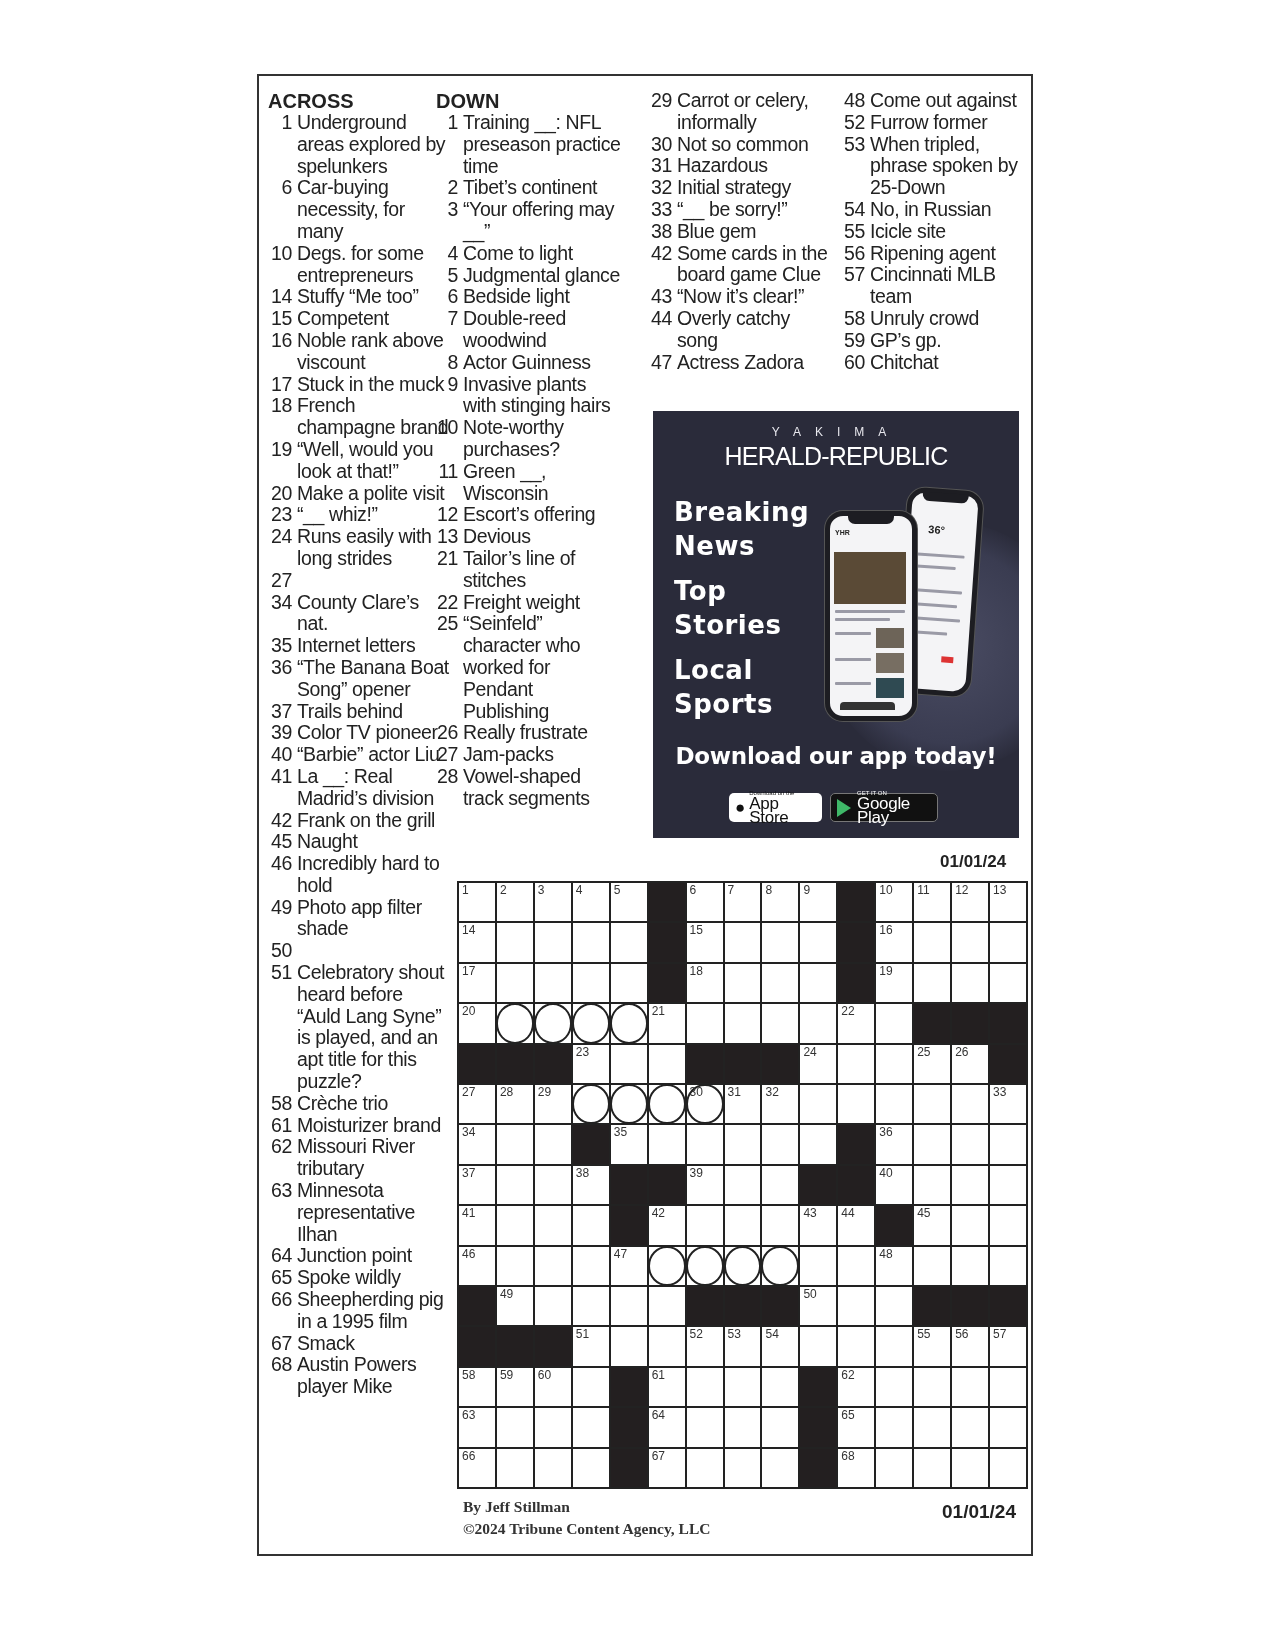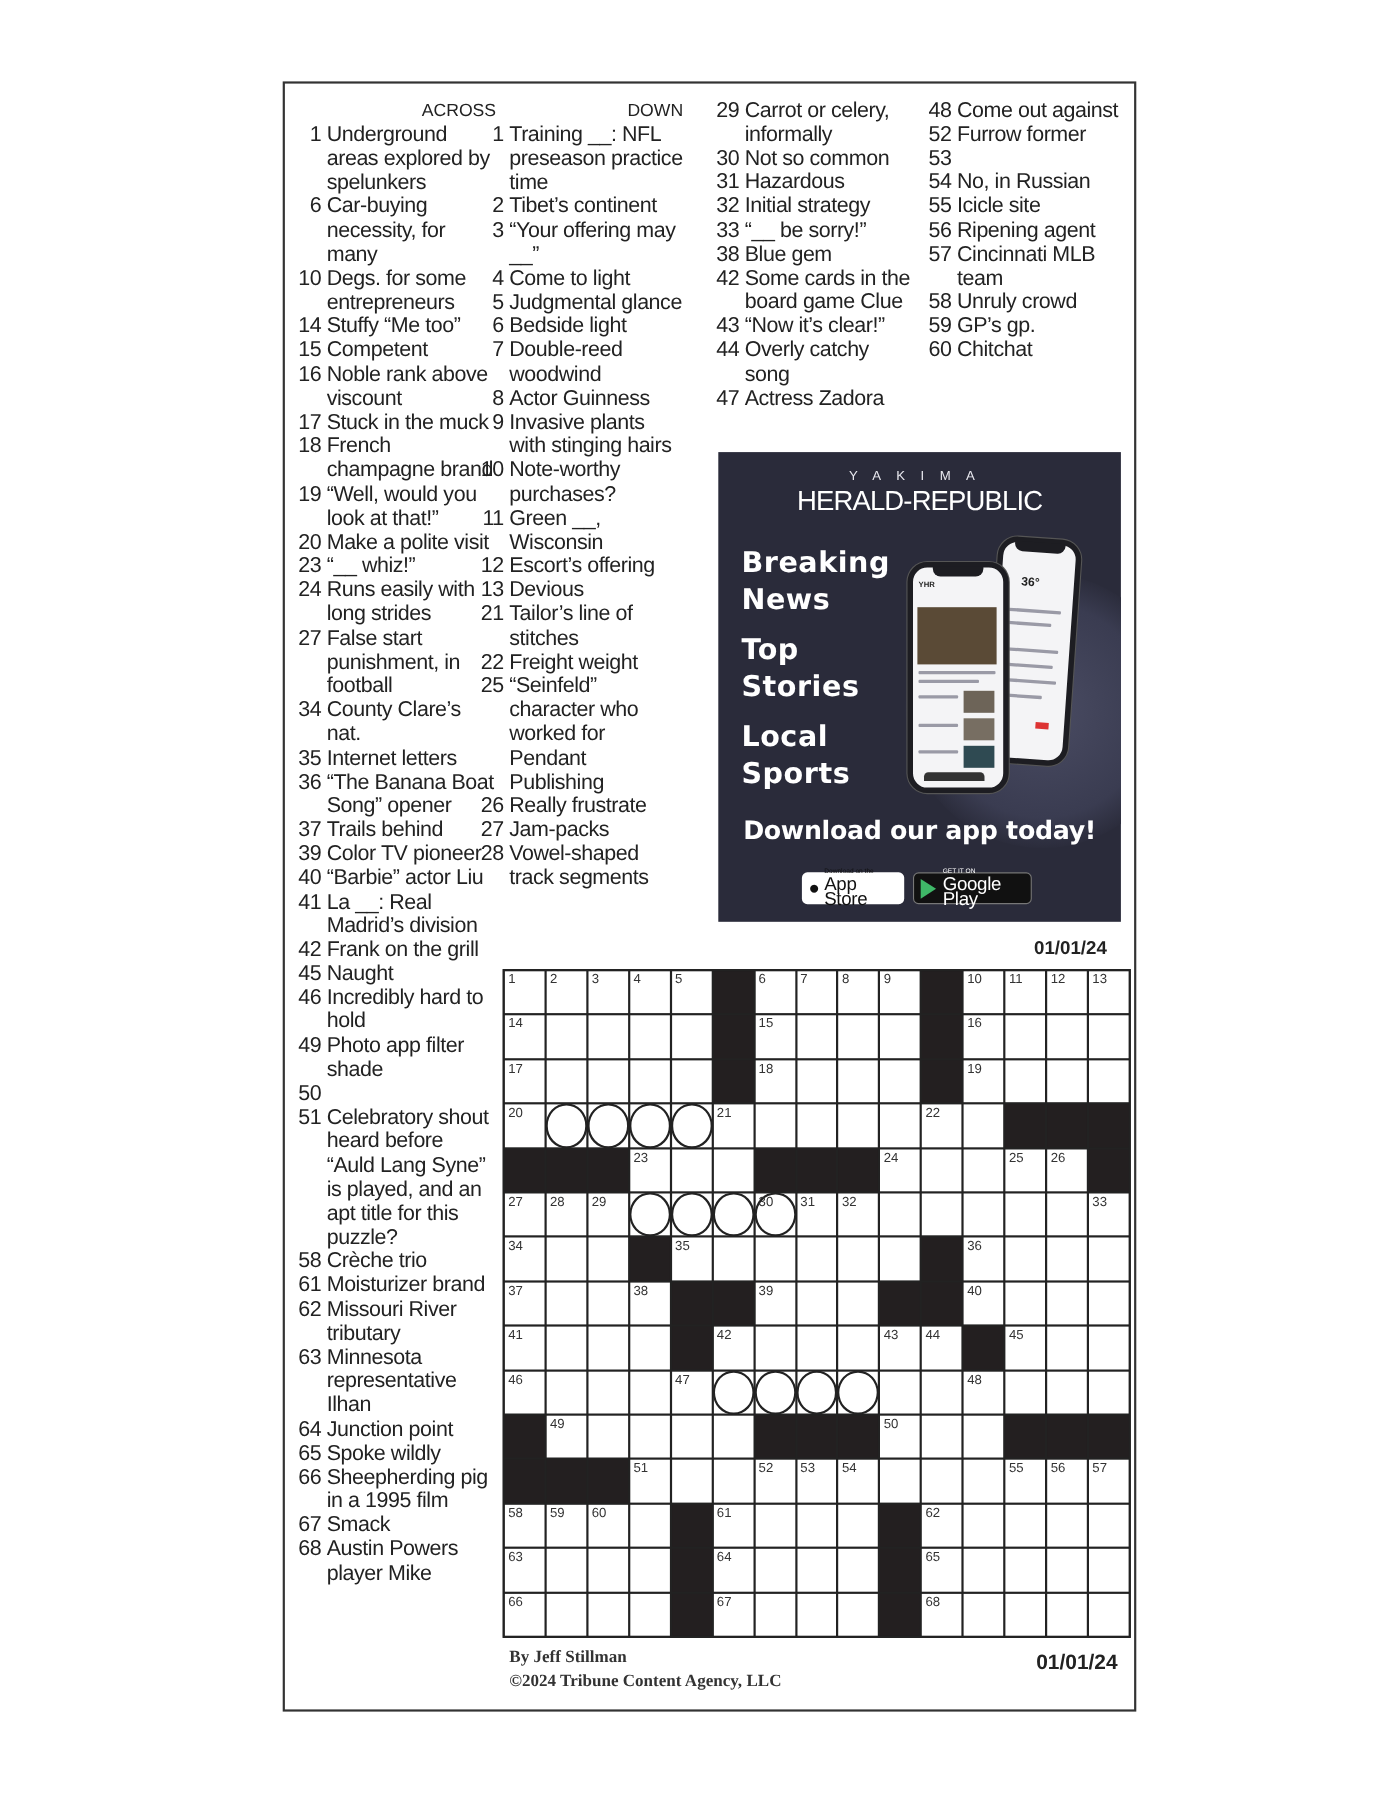--- a/index.html
+++ b/index.html
@@ -1,19 +1,19 @@
 <!DOCTYPE html>
 <html><head>
 <meta charset="utf-8">
 <style>
   html,body{margin:0;padding:0;background:#fff;}
   body{width:1265px;height:1638px;position:relative;font-family:"Liberation Sans",sans-serif;color:#222;}
   .frame{position:absolute;left:257px;top:74px;width:776px;height:1482px;border:2px solid #333;box-sizing:border-box;}
   .col{position:absolute;font-size:19.5px;line-height:21.8px;letter-spacing:-0.4px;}
-  .col h2{margin:0;font-size:16px;font-weight:normal;text-align:right;line-height:22px;letter-spacing:0;}
+  .col h2{margin:0;font-size:20px;font-weight:bold;text-align:left;line-height:22px;letter-spacing:0;}
   .clue{display:flex;}
   .clue .num{flex:0 0 auto;text-align:right;padding-right:5px;}
   .clue .txt{flex:1 1 auto;}
   .ad{position:absolute;left:653px;top:411px;width:366px;height:427px;background:#2a2b3a;color:#fff;overflow:hidden;}
   .ad .yakima{position:absolute;left:0;right:0;top:14px;text-align:center;font-size:12px;letter-spacing:14px;color:#e8e8ee;}
   .ad .brand{position:absolute;left:0;right:0;top:31px;text-align:center;font-size:25px;letter-spacing:-0.8px;font-weight:normal;}
   .ad .feat{position:absolute;left:21px;font-family:"DejaVu Sans",sans-serif;font-weight:bold;font-size:26px;line-height:34px;letter-spacing:0.5px;}
   .ad .glow{position:absolute;left:170px;top:110px;width:250px;height:250px;border-radius:50%;background:radial-gradient(circle,#4a4c63 0%,#3a3c51 55%,#2a2b3a 72%);}
   .phone{position:absolute;border-radius:18px;background:#f4f4f6;border:5px solid #1d1d22;box-shadow:0 0 0 1px #555;}
   .phone .notch{position:absolute;top:-1px;left:50%;width:46px;height:9px;margin-left:-23px;background:#1d1d22;border-radius:0 0 7px 7px;}
@@ -84,21 +84,20 @@
       <div class="clue">
         <span class="num" style="width: 24px;">23</span>
         <span class="txt">“__ whiz!”</span>
       </div>
       <div class="clue">
         <span class="num" style="width: 24px;">24</span>
         <span class="txt">Runs easily with long strides</span>
       </div>
       <div class="clue">
         <span class="num" style="width: 24px;">27</span>
-        <span class="txt">False start punishment, in football</span>
       </div>
       <div class="clue">
         <span class="num" style="width: 24px;">34</span>
         <span class="txt">County Clare’s nat.</span>
       </div>
       <div class="clue">
         <span class="num" style="width: 24px;">35</span>
         <span class="txt">Internet letters</span>
       </div>
       <div class="clue">
@@ -315,20 +314,21 @@
       <div class="clue">
         <span class="num" style="width: 22px;">48</span>
         <span class="txt">Come out against</span>
       </div>
       <div class="clue">
         <span class="num" style="width: 22px;">52</span>
         <span class="txt">Furrow former</span>
       </div>
       <div class="clue">
         <span class="num" style="width: 22px;">53</span>
+        <span class="txt">When tripled, phrase spoken by 25-Down</span>
       </div>
       <div class="clue">
         <span class="num" style="width: 22px;">54</span>
         <span class="txt">No, in Russian</span>
       </div>
       <div class="clue">
         <span class="num" style="width: 22px;">55</span>
         <span class="txt">Icicle site</span>
       </div>
       <div class="clue">

